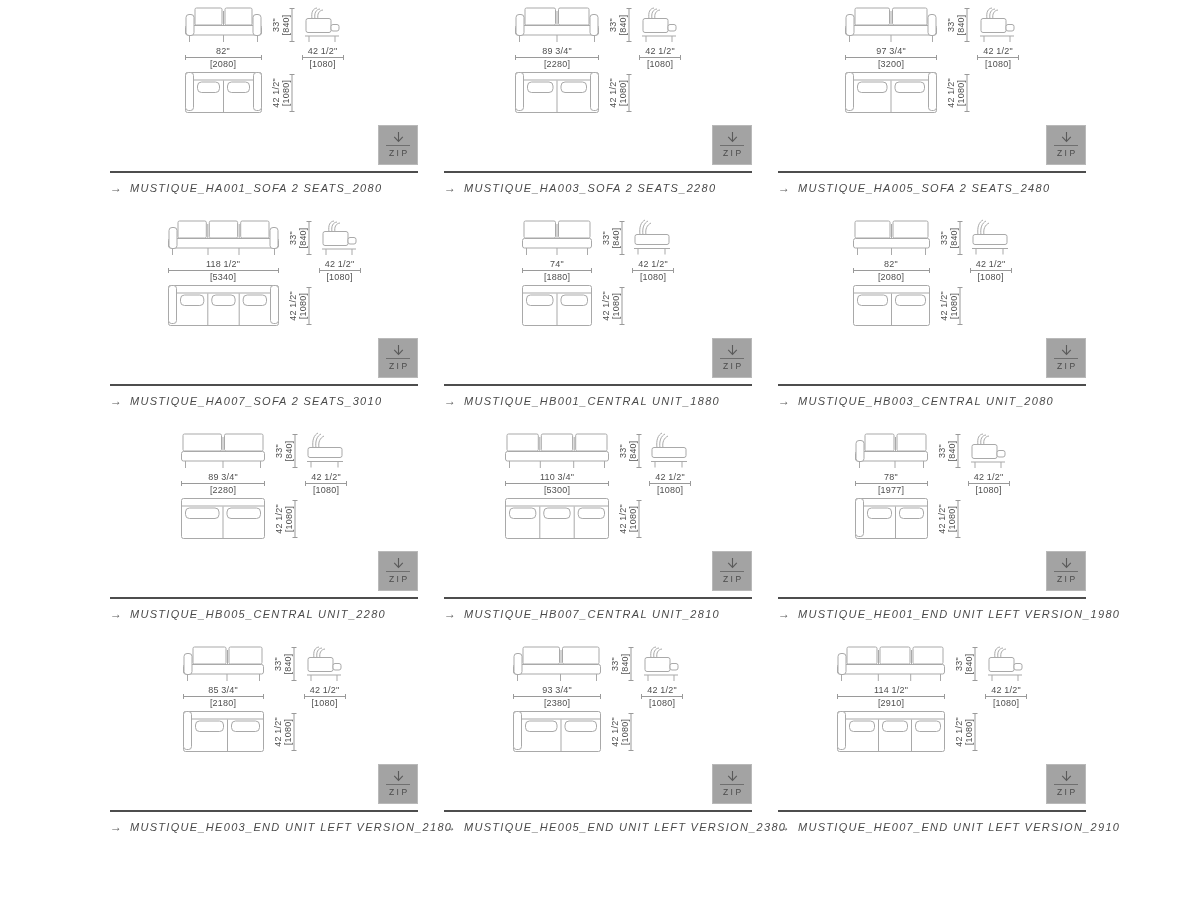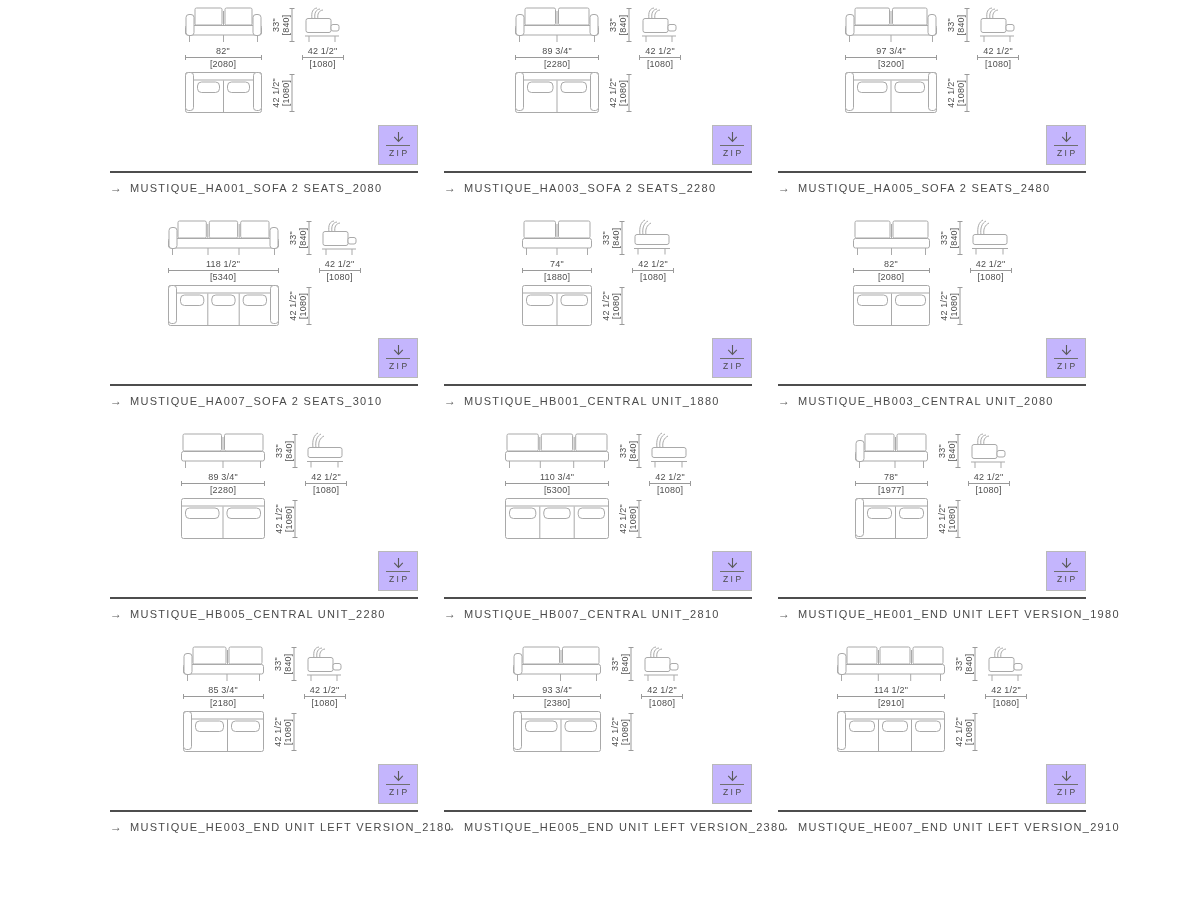--- a/index.html
+++ b/index.html
@@ -46,37 +46,37 @@
     position:absolute;left:50%;top:50%;
     transform:translate(-50%,-50%) rotate(-90deg);
     display:flex;flex-direction:column;align-items:center;
   }
   .hd .rot{width:34px;}
   .vd .rot{width:38px;}
   
   .ziprow{display:flex;justify-content:flex-end;margin-top:12px;}
   .zip{
     width:40px;height:40px;box-sizing:border-box;
-    background:#c4b5fd;border:1px solid #b9b9b9;border-radius:0;
+    background:#a3a3a3;border:1px solid #b9b9b9;border-radius:0;
     display:flex;flex-direction:column;align-items:center;justify-content:center;
     padding:0;cursor:pointer;font-family:inherit;
   }
   .zicon{display:block;line-height:0;}
   .zline{width:24px;height:1px;background:#6f6f6f;margin-top:1px;}
   .zlabel{font-size:8.5px;letter-spacing:2.5px;color:#4a4a4a;margin-top:2px;padding-left:2.5px;}
   
   .sep{border-top:2px solid #4d4d4d;margin-top:6px;}
   .pname{
     margin-top:9px;display:flex;align-items:baseline;gap:8px;
     text-decoration:none;cursor:pointer;
   }
   .parrow{font-size:12px;color:#5a5a5a;line-height:12px;}
   .ptext{
     font-size:11px;letter-spacing:1.3px;color:#4a4a4a;
-    white-space:nowrap;line-height:13px;
+    white-space:nowrap;line-height:13px;font-style:italic;
   }
 </style>
 </head>
 <body>
 
 <div class="grid">
   <div class="cell">
     <div class="cluster">
       <div class="fv">
           <svg width="77" height="37" viewBox="0 0 77 37">

